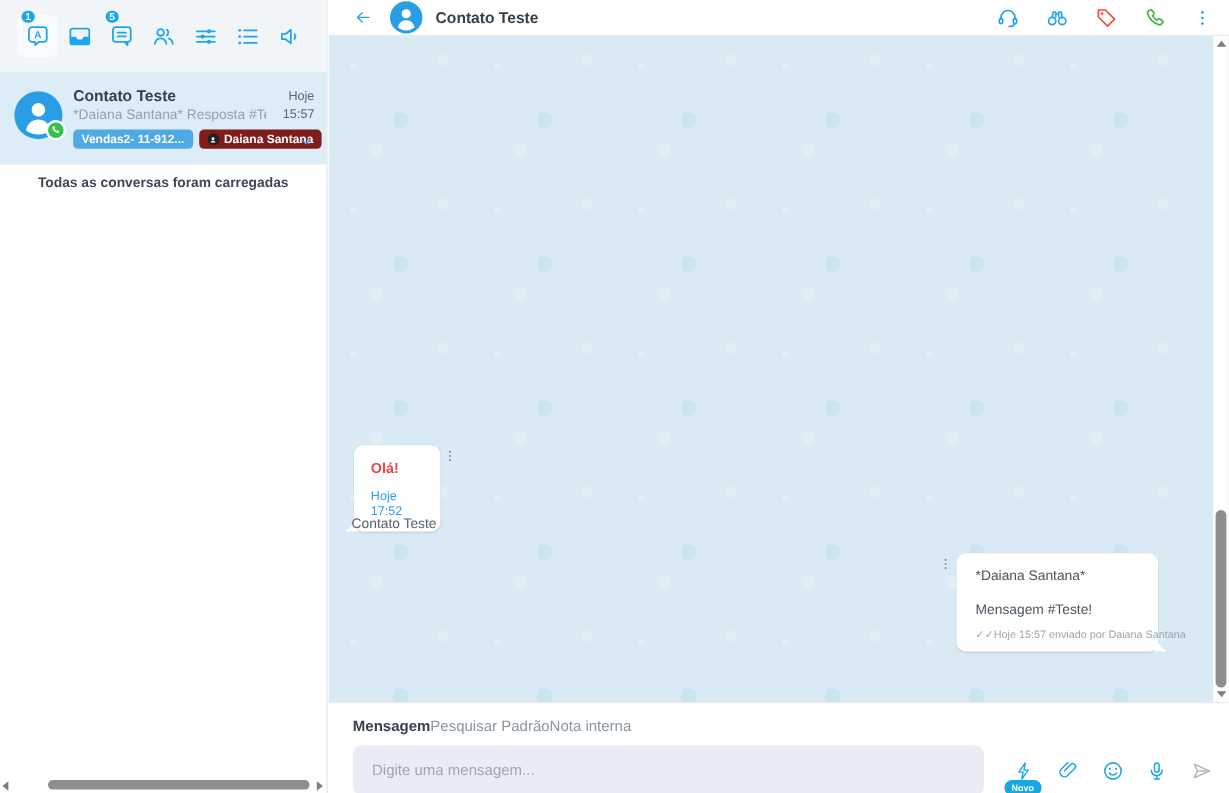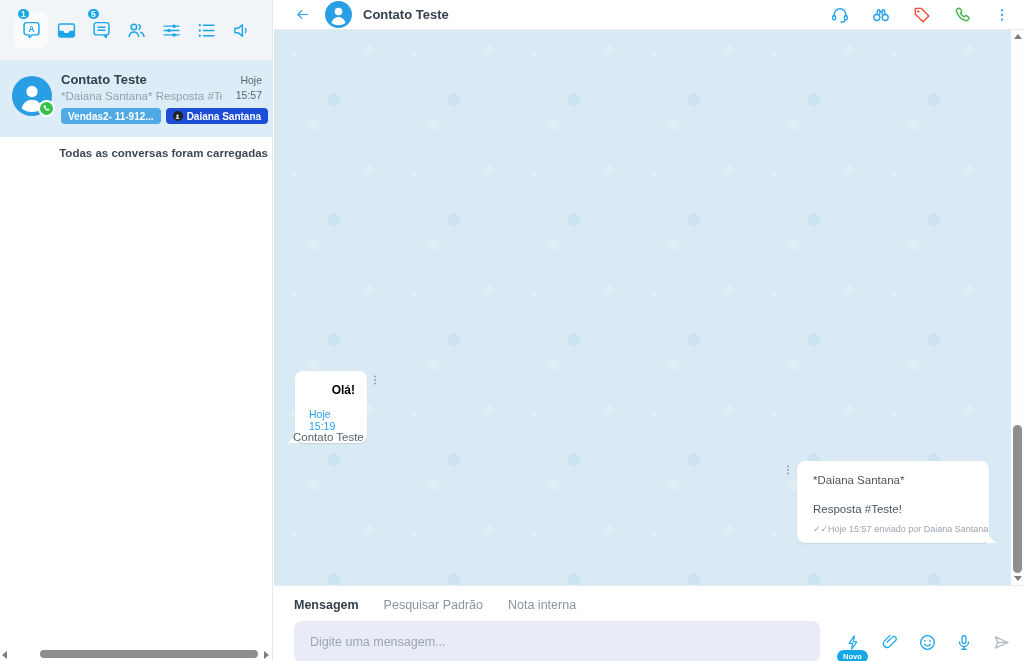--- a/index.html
+++ b/index.html
@@ -23,26 +23,26 @@
   .convo { display:flex; background:#dcedf8; padding:10px 10px 12px 12px; cursor:pointer; }
   .avatar40 { position:relative; width:40px; height:40px; flex:0 0 40px; margin-top:6px; }
   .avatar40 .disc, .avatar27 .disc { width:100%; height:100%; border-radius:50%; background:#2a9ee4; overflow:hidden; display:flex; align-items:center; justify-content:center; }
   .wa-badge { position:absolute; right:-3px; bottom:-1px; width:17px; height:17px; background:#35c24b; border:2px solid #fff; border-radius:50%; display:flex; align-items:center; justify-content:center; }
   .convo-main { flex:1; min-width:0; padding-left:9px; }
   .convo-title { font-size:13px; font-weight:bold; color:#36414c; padding-top:2px; }
   .convo-preview { font-size:11.5px; color:#95a0ab; margin-top:3px; white-space:nowrap; overflow:hidden; }
   .tagrow { display:flex; gap:5px; margin-top:6px; }
   .tagpill { height:16px; display:flex; align-items:center; gap:4px; padding:0 7px; border-radius:4px; color:#fff; font-size:10px; font-weight:bold; white-space:nowrap; }
   .tagpill.t1 { background:#4fa9e4; }
-  .tagpill.t2 { background:#1d4ed8; }
+  .tagpill.t2 { background:#7f1d1d; }
   .tag-ava { width:10px; height:10px; border-radius:50%; background:#222; display:inline-flex; align-items:center; justify-content:center; color:#fff; font-size:7px; }
   .convo-right { width:40px; flex:0 0 40px; text-align:right; padding-top:3px; }
   .convo-date { font-size:10.5px; color:#5b6670; line-height:1.45; }
   .convo-chevron { color:#2aa4e8; margin-top:8px; display:flex; justify-content:flex-end; cursor:pointer; }
-  .loaded-msg { text-align:right; font-size:11.5px; font-weight:bold; color:#3e4954; padding:10px 4px; }
+  .loaded-msg { text-align:center; font-size:11.5px; font-weight:bold; color:#3e4954; padding:10px 4px; }
 
   
   .hscroll { position:absolute; left:0; bottom:1px; width:272px; height:12px; }
   .hscroll .thumb { position:absolute; left:40px; right:14px; top:2px; height:8px; background:#8e8e8e; border-radius:5px; }
   .arr { position:absolute; width:0; height:0; }
   .arr-left { left:2px; top:3px; border-top:4px solid transparent; border-bottom:4px solid transparent; border-right:5px solid #7d7d7d; }
   .arr-right { right:3px; top:3px; border-top:4px solid transparent; border-bottom:4px solid transparent; border-left:5px solid #7d7d7d; }
 
   
   .main { position:absolute; left:274px; top:0; right:0; height:661px; }
@@ -63,34 +63,34 @@
 
   .vscroll { position:absolute; right:0; top:0; width:13px; bottom:0; background:#fdfdfd; }
   .vscroll .thumb { position:absolute; left:2px; width:9px; top:395px; height:148px; background:#8e8e8e; border-radius:5px; }
   .arr-up { left:3px; top:4px; border-left:4px solid transparent; border-right:4px solid transparent; border-bottom:5px solid #7d7d7d; }
   .arr-down { left:3px; bottom:4px; border-left:4px solid transparent; border-right:4px solid transparent; border-top:5px solid #7d7d7d; }
 
   .bubble { position:absolute; background:#fff; border-radius:8px; box-shadow:0 1px 1.5px rgba(40,60,80,.12); }
   .bubble:after { content:""; position:absolute; bottom:0; width:0; height:0; }
   .bubble.left { left:21px; top:341px; width:72px; padding:12px 12px 11px 14px; }
   .bubble.left:after { left:-7px; border-right:10px solid #fff; border-top:10px solid transparent; }
-  .bubble.right { left:523px; top:431px; width:192px; padding:13px 14px 9px 16px; }
+  .bubble.right { left:523px; top:431px; width:168px; padding:13px 14px 9px 16px; }
   .bubble.right:after { right:-7px; border-left:10px solid #fff; border-top:10px solid transparent; }
-  .msg-text { font-size:12px; font-weight:bold; color:#000000;text-align:right; }
+  .msg-text { font-size:12px; font-weight:bold; color:#ef4444; }
   .msg-text2 { font-size:11.5px; color:#4a545e; }
   .msg-time { font-size:10.5px; color:#2ba0e8; margin-top:11px; }
   .msg-meta { font-size:9px; color:#9aa4ae; margin-top:9px; white-space:nowrap; }
   .msg-kebab { position:absolute; color:#8b959e; cursor:pointer; }
   .kb-left { left:95px; top:343px; }
   .kb-right { left:508px; top:433px; }
   .sender-label { position:absolute; left:19px; top:401px; font-size:11.5px; color:#57626c; }
 
   
   .composer { position:absolute; left:0; right:0; bottom:0; height:76px; background:#fff; border-top:1px solid #e9ecef; }
-  .comp-tabs { display:flex; gap:25px; padding:12px 0 0 20px; }
+  .comp-tabs { display:flex; padding:12px 0 0 20px; }
   .comp-tab { font-size:12.5px; color:#8a95a1; cursor:pointer; }
   .comp-tab.active { color:#36414c; font-weight:bold; }
   .comp-row { display:flex; align-items:center; padding:9px 12px 0 20px; }
   .msg-input { width:552px; height:42px; background:#e9ecf6; border:0; border-radius:8px; outline:none; padding:0 16px; font-size:12.5px; color:#3c4650; font-family:"Liberation Sans",sans-serif; }
   .msg-input::placeholder { color:#9aa5b8; }
   .comp-icons { display:flex; align-items:center; gap:15px; margin-left:22px; }
   .cicon { position:relative; color:#1ea6ea; display:flex; align-items:center; justify-content:center; width:22px; height:26px; cursor:pointer; }
   .cicon.send { color:#b3bac4; }
   .novo { position:absolute; left:-5px; bottom:-8px; background:#16a7e9; color:#fff; font-size:7.5px; font-weight:bold; padding:2px 6px; border-radius:8px; }
 
@@ -274,41 +274,41 @@
               <circle class="fl" cx="12" cy="19" r="1.7"></circle>
             </svg>
         </span>
       </div>
     </div>
 
     <div class="chat-body">
 
       <div class="bubble left">
         <div class="msg-text">Olá!</div>
-        <div class="msg-time">Hoje 15:19</div>
+        <div class="msg-time">Hoje 17:52</div>
       </div>
       <span class="msg-kebab kb-left">
         <svg width="12" height="14" viewBox="0 0 24 24">
             <circle class="fl" cx="12" cy="5" r="1.8"></circle>
             <circle class="fl" cx="12" cy="12" r="1.8"></circle>
             <circle class="fl" cx="12" cy="19" r="1.8"></circle>
           </svg>
       </span>
       <div class="sender-label">Contato Teste</div>
 
       <span class="msg-kebab kb-right">
         <svg width="12" height="14" viewBox="0 0 24 24">
             <circle class="fl" cx="12" cy="5" r="1.8"></circle>
             <circle class="fl" cx="12" cy="12" r="1.8"></circle>
             <circle class="fl" cx="12" cy="19" r="1.8"></circle>
           </svg>
       </span>
       <div class="bubble right">
         <div class="msg-text2">*Daiana Santana*</div>
-        <div class="msg-text2" style="margin-top:17px">Resposta #Teste!</div>
+        <div class="msg-text2" style="margin-top:17px">Mensagem #Teste!</div>
         <div class="msg-meta"><span>✓✓</span><span>Hoje 15:57 enviado por Daiana Santana</span></div>
       </div>
 
       <div class="vscroll">
         <span class="arr arr-up"></span>
         <span class="thumb"></span>
         <span class="arr arr-down"></span>
       </div>
     </div>
 

